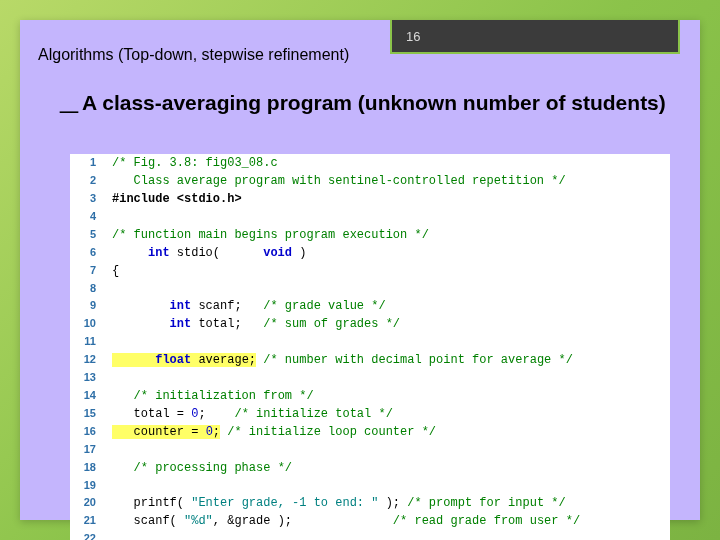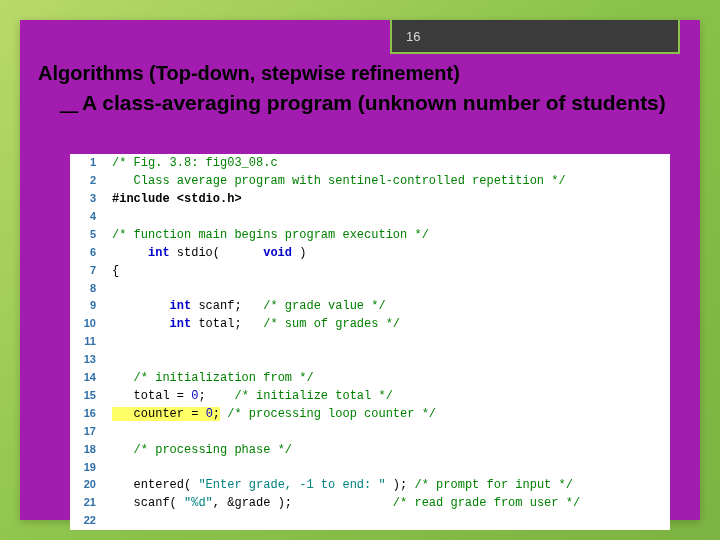--- a/index.html
+++ b/index.html
@@ -9,21 +9,21 @@
     width: 720px;
     height: 540px;
     font-family: Arial, sans-serif;
     overflow: hidden;
     box-sizing: border-box;
   }
   .slide {
     width: 680px;
     height: 500px;
     margin: 20px;
-    background: #a21caf;
+    background: #c4b5fd;
     position: relative;
     box-shadow: 0 2px 8px rgba(0,0,0,0.2);
   }
   .header-bar {
     position: absolute;
     top: 0;
     left: 370px;
     width: 290px;
     height: 34px;
     background: #3b3b3b;
@@ -33,24 +33,24 @@
     align-items: center;
     padding-left: 14px;
     box-sizing: border-box;
   }
   .page-number {
     color: #d9d9d9;
     font-size: 13px;
   }
   .title {
     position: absolute;
-    top: 42px;
+    top: 26px;
     left: 18px;
-    font-size: 20px;
-    font-weight: bold;
+    font-size: 16px;
+    font-weight: normal;
     color: #000;
     font-family: Arial, sans-serif;
   }
   .subtitle {
     position: absolute;
     top: 70px;
     left: 40px;
     right: 20px;
     font-size: 21px;
     font-weight: bold;
@@ -153,49 +153,53 @@
       </div>
     <div class="code-line">
         <span class="ln">10</span>
         <span class="code"><span class="c-keyword-b">   int</span><span class="c-black"> total;   </span><span class="c-comment">/* sum of grades */</span></span>
       </div>
     <div class="code-line">
         <span class="ln">11</span>
         <span class="code"> </span>
       </div>
     <div class="code-line">
+        <span class="ln">12</span>
+        <span class="code"><span class="c-hl-yellow"><span class="c-keyword-b" style="color:#000"> </span><span style="color:#0000cc;font-weight:bold">float</span><span style="color:#000"> average;</span></span><span class="c-black"> </span><span class="c-comment">/* number with decimal point for average */</span></span>
+      </div>
+    <div class="code-line">
         <span class="ln">13</span>
         <span class="code"> </span>
       </div>
     <div class="code-line">
         <span class="ln">14</span>
         <span class="code"><span class="c-comment">   /* initialization from */</span></span>
       </div>
     <div class="code-line">
         <span class="ln">15</span>
         <span class="code"><span class="c-black">   total = </span><span class="c-keyword">0</span><span class="c-black">;    </span><span class="c-comment">/* initialize total */</span></span>
       </div>
     <div class="code-line">
         <span class="ln">16</span>
-        <span class="code"><span class="c-hl-yellow"><span style="color:#000">   counter = </span><span class="c-keyword">0</span><span style="color:#000">;</span></span><span class="c-black"> </span><span class="c-comment">/* processing loop counter */</span></span>
+        <span class="code"><span class="c-hl-yellow"><span style="color:#000">   counter = </span><span class="c-keyword">0</span><span style="color:#000">;</span></span><span class="c-black"> </span><span class="c-comment">/* initialize loop counter */</span></span>
       </div>
     <div class="code-line">
         <span class="ln">17</span>
         <span class="code"> </span>
       </div>
     <div class="code-line">
         <span class="ln">18</span>
         <span class="code"><span class="c-comment">   /* processing phase */</span></span>
       </div>
     <div class="code-line">
         <span class="ln">19</span>
       </div>
     <div class="code-line">
         <span class="ln">20</span>
-        <span class="code"><span class="c-black">   entered( </span><span class="c-str">"Enter grade, -1 to end: "</span><span class="c-black"> ); </span><span class="c-comment">/* prompt for input */</span></span>
+        <span class="code"><span class="c-black">   printf( </span><span class="c-str">"Enter grade, -1 to end: "</span><span class="c-black"> ); </span><span class="c-comment">/* prompt for input */</span></span>
       </div>
     <div class="code-line">
         <span class="ln">21</span>
         <span class="code"><span class="c-black">   scanf( </span><span class="c-str">"%d"</span><span class="c-black">, &amp;grade );              </span><span class="c-comment">/* read grade from user */</span></span>
       </div>
     <div class="code-line">
         <span class="ln">22</span>
         <span class="code"> </span>
       </div>
   </div>

